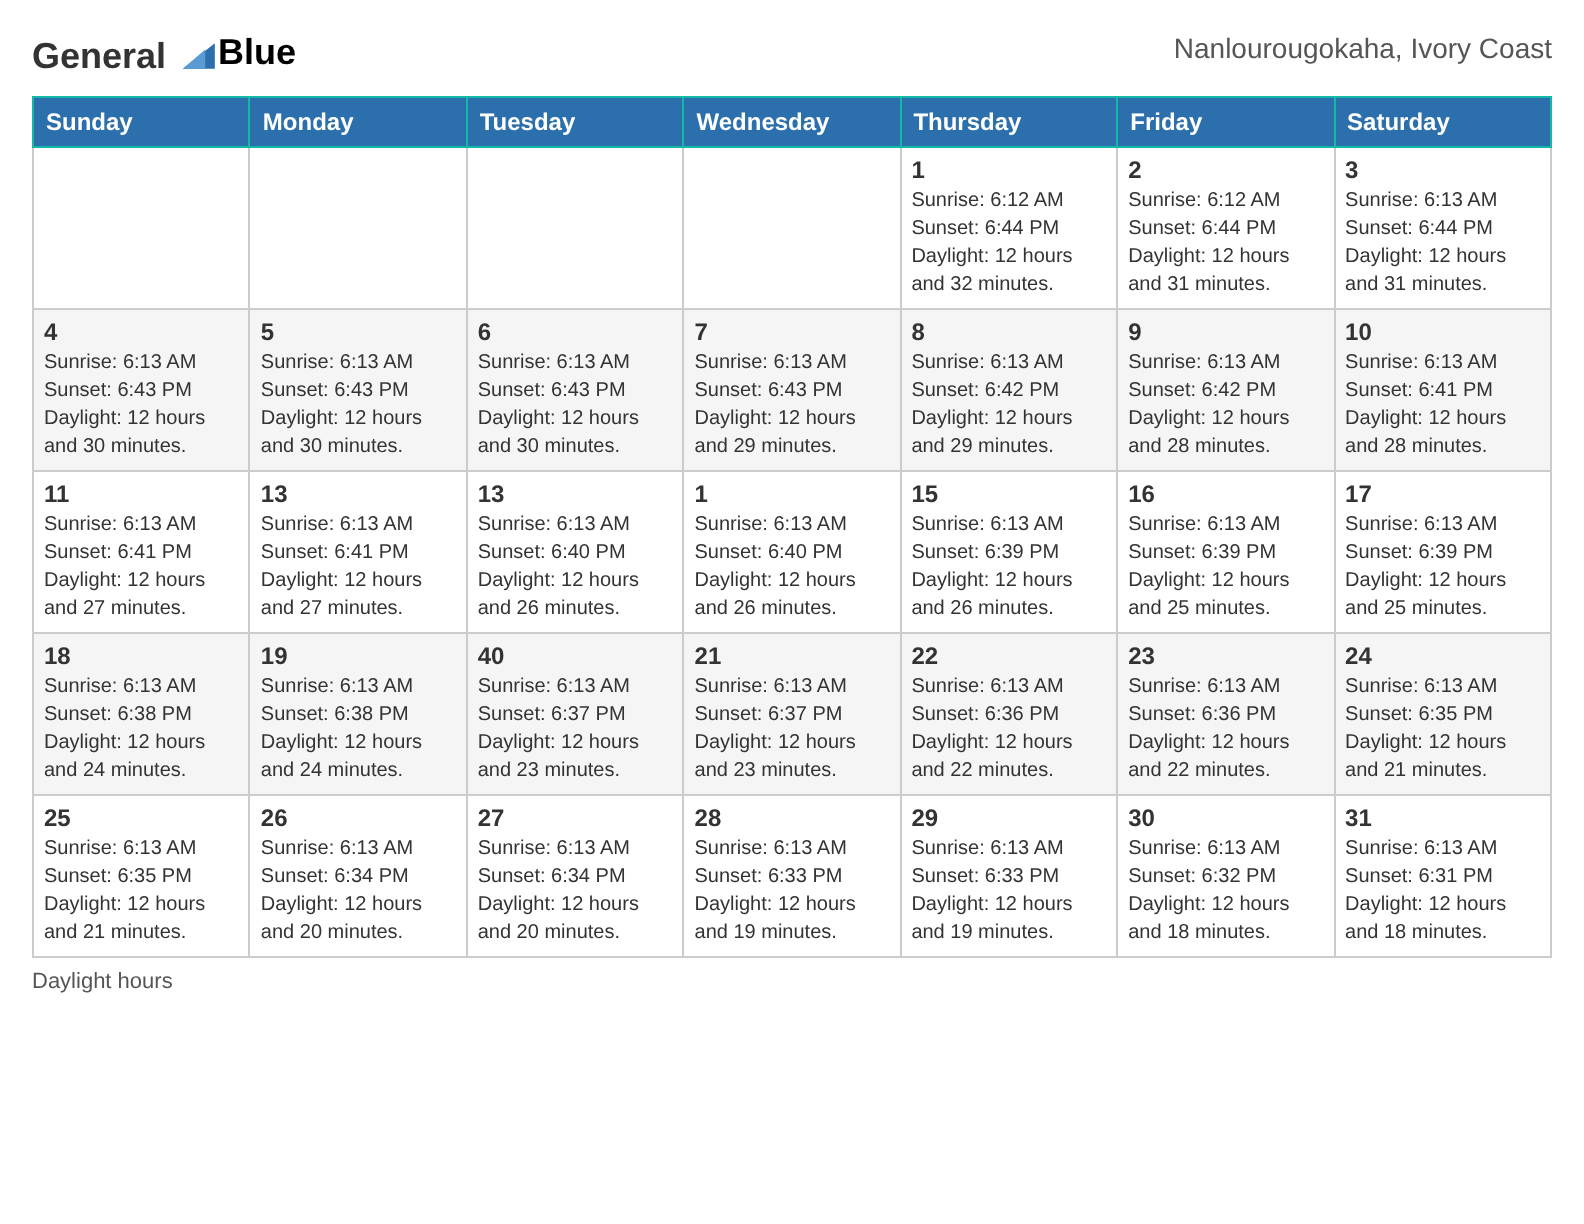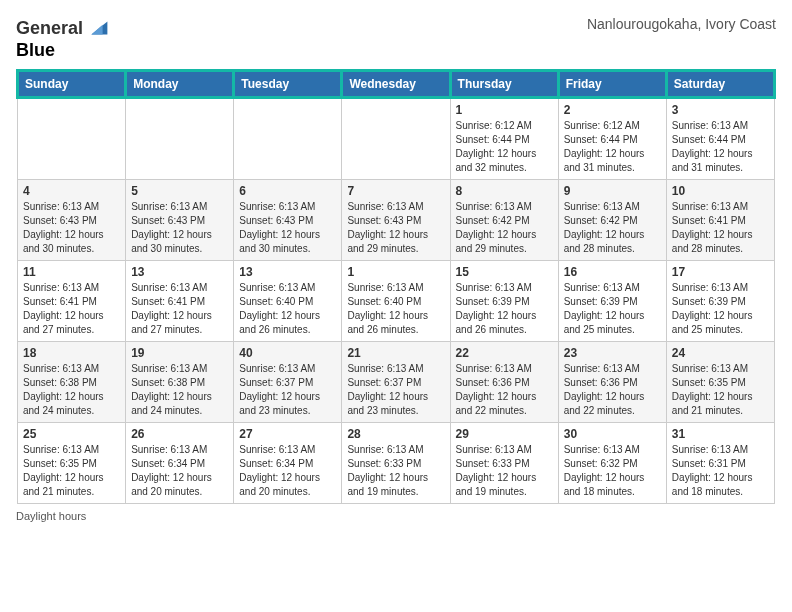--- a/index.html
+++ b/index.html
@@ -11,21 +11,21 @@
       padding: 16px;
     }
     .header {
       display: flex;
       justify-content: space-between;
       align-items: flex-start;
       margin-bottom: 8px;
     }
     .logo {
       display: flex;
-      flex-direction: column;
+      flex-direction: row;
       align-items: flex-start;
     }
     .logo-text {
       display: flex;
       align-items: center;
     }
     .logo-general {
       font-size: 18px;
       font-weight: bold;
       color: #333;
@@ -57,21 +57,21 @@
       border-collapse: collapse;
       font-size: 10.5px;
     }
     .calendar th {
       background-color: #2c6fad;
       color: white;
       text-align: left;
       padding: 5px 6px;
       font-size: 12px;
       font-weight: bold;
-      border: 3px solid #14b8a6;
+      border: 1px solid #14b8a6;
     }
     .calendar td {
       border: 1px solid #ccc;
       vertical-align: top;
       padding: 4px 5px;
       width: 107px;
       height: 80px;
       background: #fff;
     }
     .calendar tr:nth-child(even) td {

